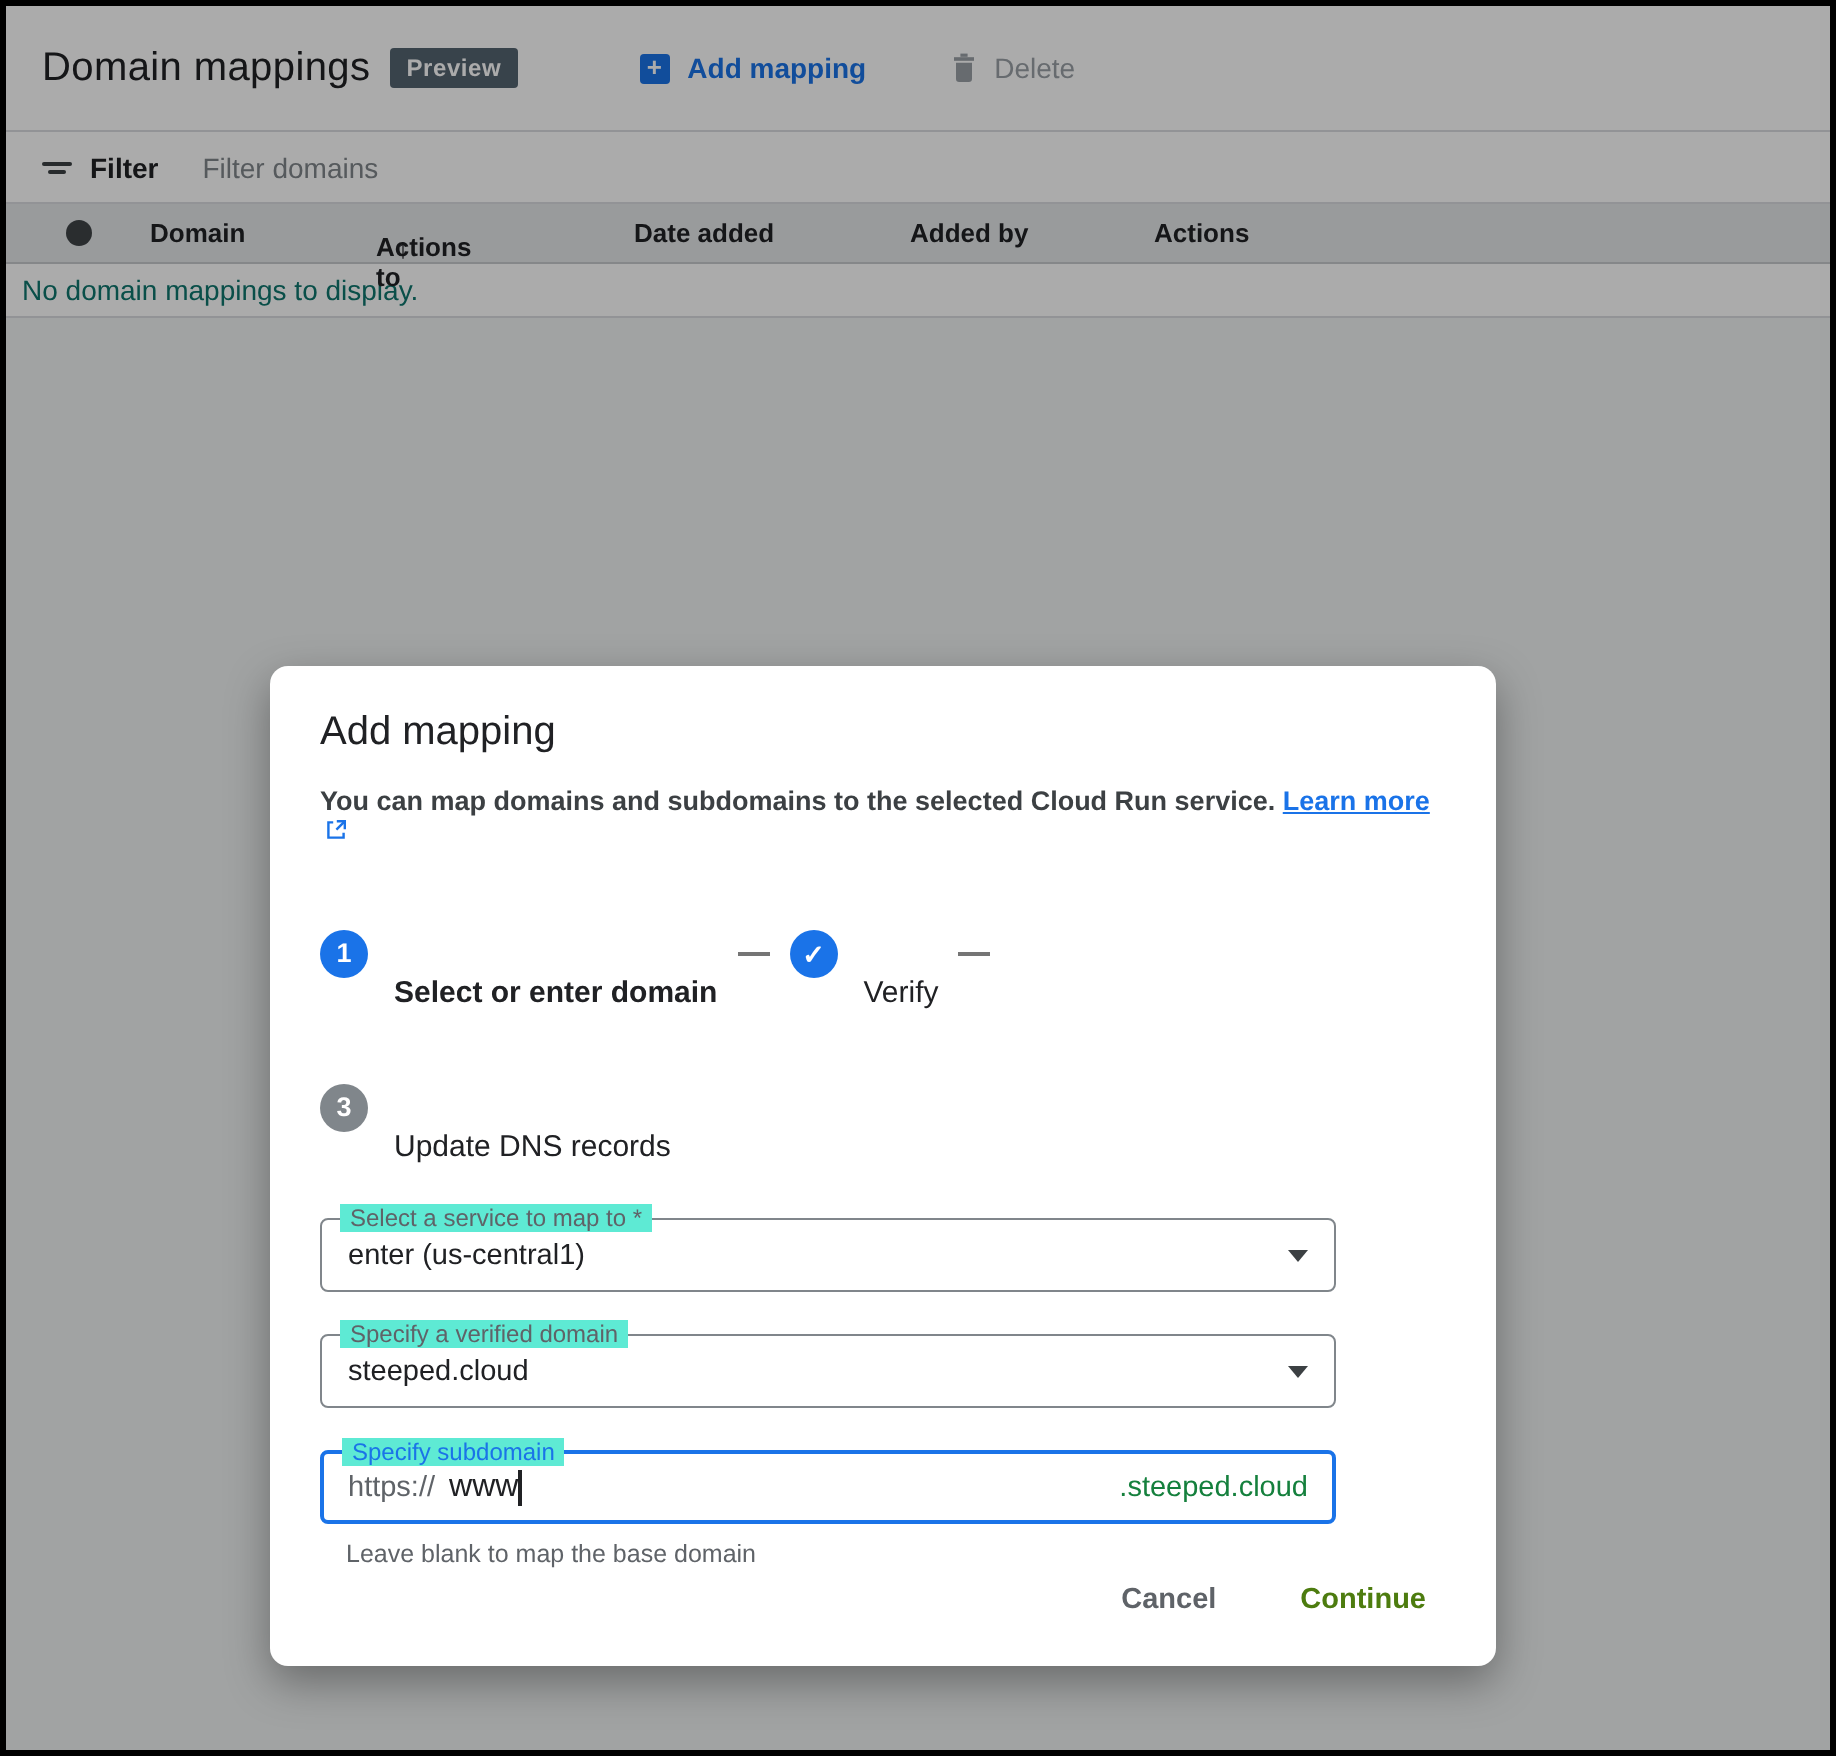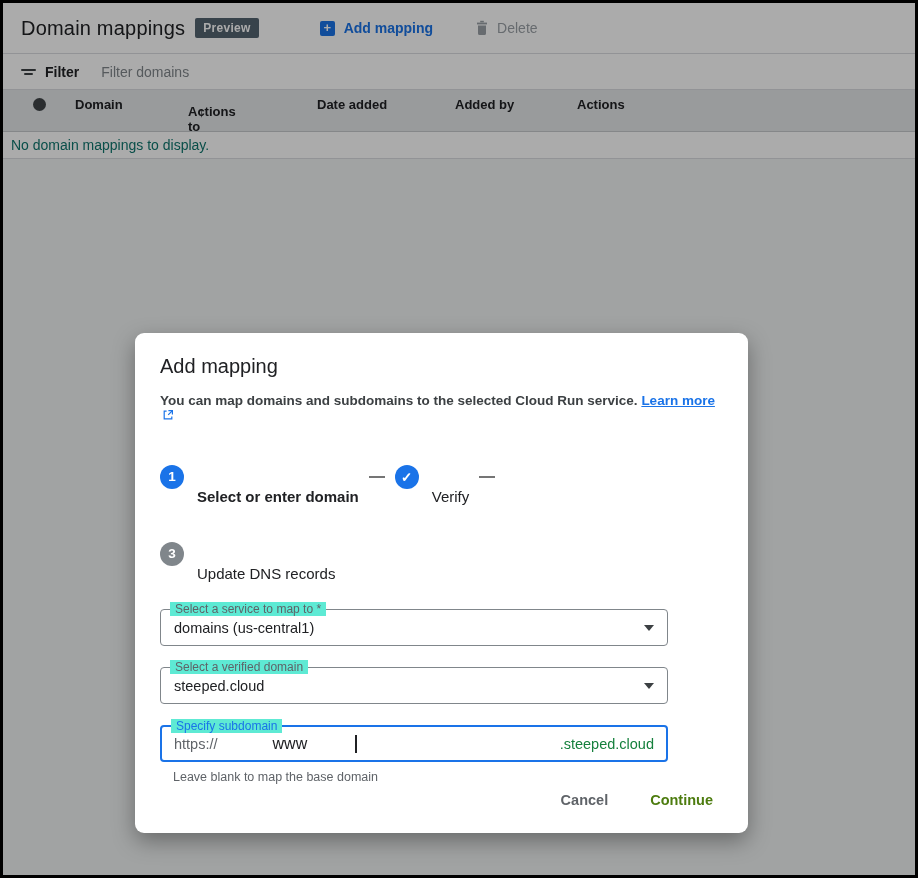--- a/index.html
+++ b/index.html
@@ -4,21 +4,21 @@
 <style>
   * { margin:0; padding:0; box-sizing:border-box; }
   html,body { width:918px; height:878px; }
   body { font-family:"Liberation Sans", sans-serif; background:#000; }
   .app {
     position:relative; width:912px; height:872px; margin:3px;
     background:#f1f3f4; overflow:hidden;
   }
   
   .titlebar {
-    height:51px; background:#fff; border-bottom:1px solid #dadce0;
+    height:63px; background:#fff; border-bottom:1px solid #dadce0;
     display:flex; align-items:center; padding-left:18px;
   }
   .page-title { font-size:20px; color:#202124; font-weight:400; letter-spacing:.2px; }
   .preview-badge {
     margin-left:10px; background:#546470; color:#fff; font-size:12px; font-weight:700;
     padding:3px 8px; border-radius:2px; letter-spacing:.3px;
   }
   .toolbar-btn { display:flex; align-items:center; cursor:pointer; font-size:14px; font-weight:600; }
   .btn-add { margin-left:61px; color:#1a73e8; }
   .plus-box {
@@ -36,21 +36,21 @@
   .filter-icon i { display:block; background:#3c4043; height:2px; margin:2px auto; border-radius:1px; }
   .filter-icon i:nth-child(1){ width:15px; } .filter-icon i:nth-child(2){ width:9px; }
   .filter-label { font-size:14px; font-weight:700; color:#202124; margin-right:22px; }
   .filter-input {
     border:none; outline:none; font-size:14px; color:#202124; width:400px;
     font-family:"Liberation Sans", sans-serif; background:transparent;
   }
   .filter-input::placeholder { color:#80868b; opacity:1; }
   
   .table-header {
-    position:relative; height:42px; background:#e4e7e9; border-bottom:1px solid #c6c9cc;
+    position:relative; height:30px; background:#e4e7e9; border-bottom:1px solid #c6c9cc;
     font-size:13px; font-weight:700; color:#202124;
   }
   .table-header span { position:absolute; top:7px; }
   .hdr-select { position:absolute; left:30px; top:8px; width:13px; height:13px;
     border-radius:50%; background:#3f4447; }
   .sort-arrow { font-weight:700; font-size:14px; margin-left:10px; color:#202124; }
   .empty-row {
     height:27px; background:#fff; border-bottom:1px solid #dadce0;
     display:flex; align-items:center; padding-left:8px; font-size:14px; color:#0f766e;
   }
@@ -81,21 +81,21 @@
   .step-future { background:#80868b; }
   .step-label { margin-left:13px; font-size:15px; color:#202124;margin-top:40px; }
   .step-label.bold { font-weight:700; }
   .step-connector { width:16px; height:2px; background:#757575; margin:0 10px; flex:none; }
   
   .field {
     position:relative; width:508px; height:37px; border:1px solid #80868b; border-radius:4px;
     display:flex; align-items:center; padding:0 13px; cursor:pointer; background:#fff;
   }
   .field-1 { margin-top:27px; } .field-2 { margin-top:21px; }
-  .field-3 { margin-top:21px; border:2px solid #1a73e8; padding:0 12px; cursor:text;gap:48px; }
+  .field-3 { margin-top:21px; border:2px solid #1a73e8; padding:0 12px; cursor:text; }
   .field-label {
     position:absolute; top:-8px; left:9px; background:#5eead4; padding:0 5px;
     font-size:12px; color:#5f6368; white-space:nowrap;
   }
   .field-3 .field-label { color:#1a73e8; }
   .field-value { font-size:14.5px; color:#202124; flex:1; }
   .caret-down {
     width:0; height:0; border-left:5px solid transparent; border-right:5px solid transparent;
     border-top:6px solid #3c4043; flex:none;
   }
@@ -181,26 +181,26 @@
       <div class="step-label">Verify</div>
       <div class="step-connector"></div>
     </div>
     <div class="step-row step-row2">
       <div class="step-circle step-future">3</div>
       <div class="step-label">Update DNS records</div>
     </div>
 
     <div class="field field-1">
       <div class="field-label">Select a service to map to *</div>
-      <div class="field-value">domains (us-central1)</div>
+      <div class="field-value">enter (us-central1)</div>
       <div class="caret-down"></div>
     </div>
 
     <div class="field field-2">
-      <div class="field-label">Select a verified domain</div>
+      <div class="field-label">Specify a verified domain</div>
       <div class="field-value">steeped.cloud</div>
       <div class="caret-down"></div>
     </div>
 
     <div class="field field-3">
       <div class="field-label">Specify subdomain</div>
       <span class="sub-prefix">https://</span>
       <span class="sub-value">www</span>
       <span class="text-cursor"></span>
       <span class="sub-suffix">.steeped.cloud</span>

